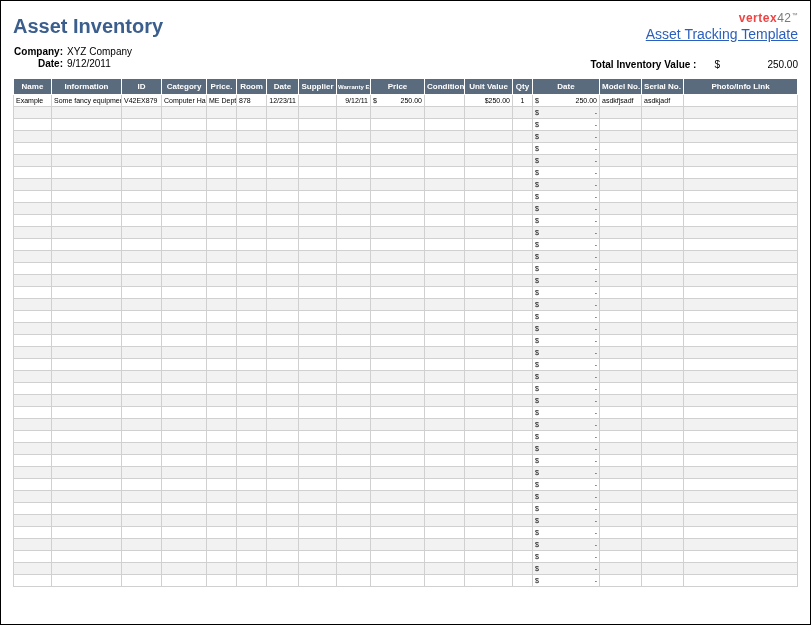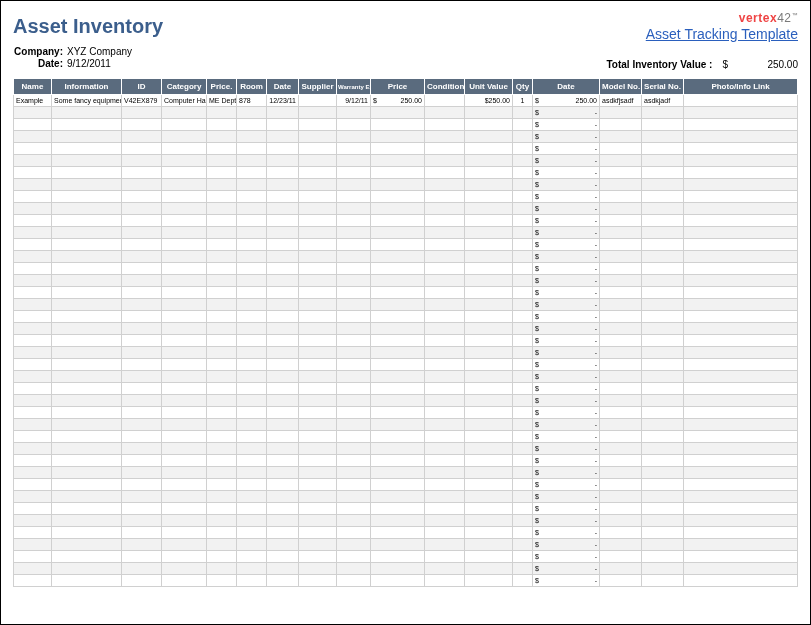--- a/index.html
+++ b/index.html
@@ -51,21 +51,21 @@
     margin-top: 4px;
     display: flex;
     justify-content: space-between;
     align-items: flex-end;
     font-size: 10px;
     color: #000;
   }
   .meta-left { }
   .meta-left .row { display: flex; margin-bottom: 1px; }
   .meta-left .lbl { width: 50px; text-align: right; font-weight: bold; margin-right: 4px; }
-  .meta-right { display: flex; align-items: flex-end; gap: 4px; }
+  .meta-right { display: flex; align-items: flex-end; gap: 12px; }
   .meta-right .lbl { font-weight: bold; }
   .meta-right .cur { margin: 0 6px; }
   .meta-right .val { min-width: 60px; text-align: right; display: inline-block; }
 
   .groups {
     display: flex;
     margin-top: 10px;
     font-size: 8px;
     font-weight: bold;
     color: #000;

